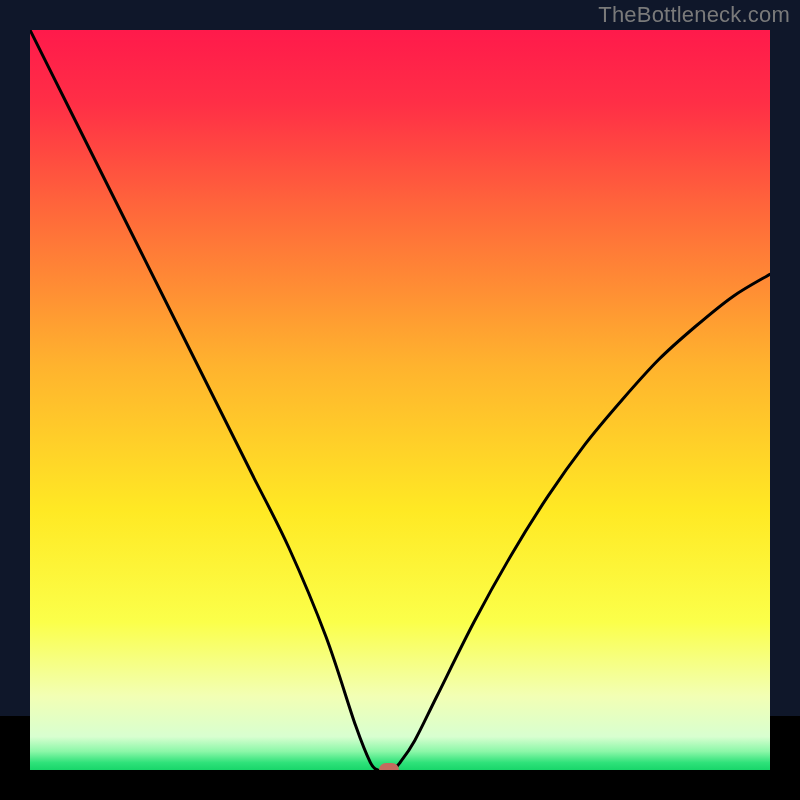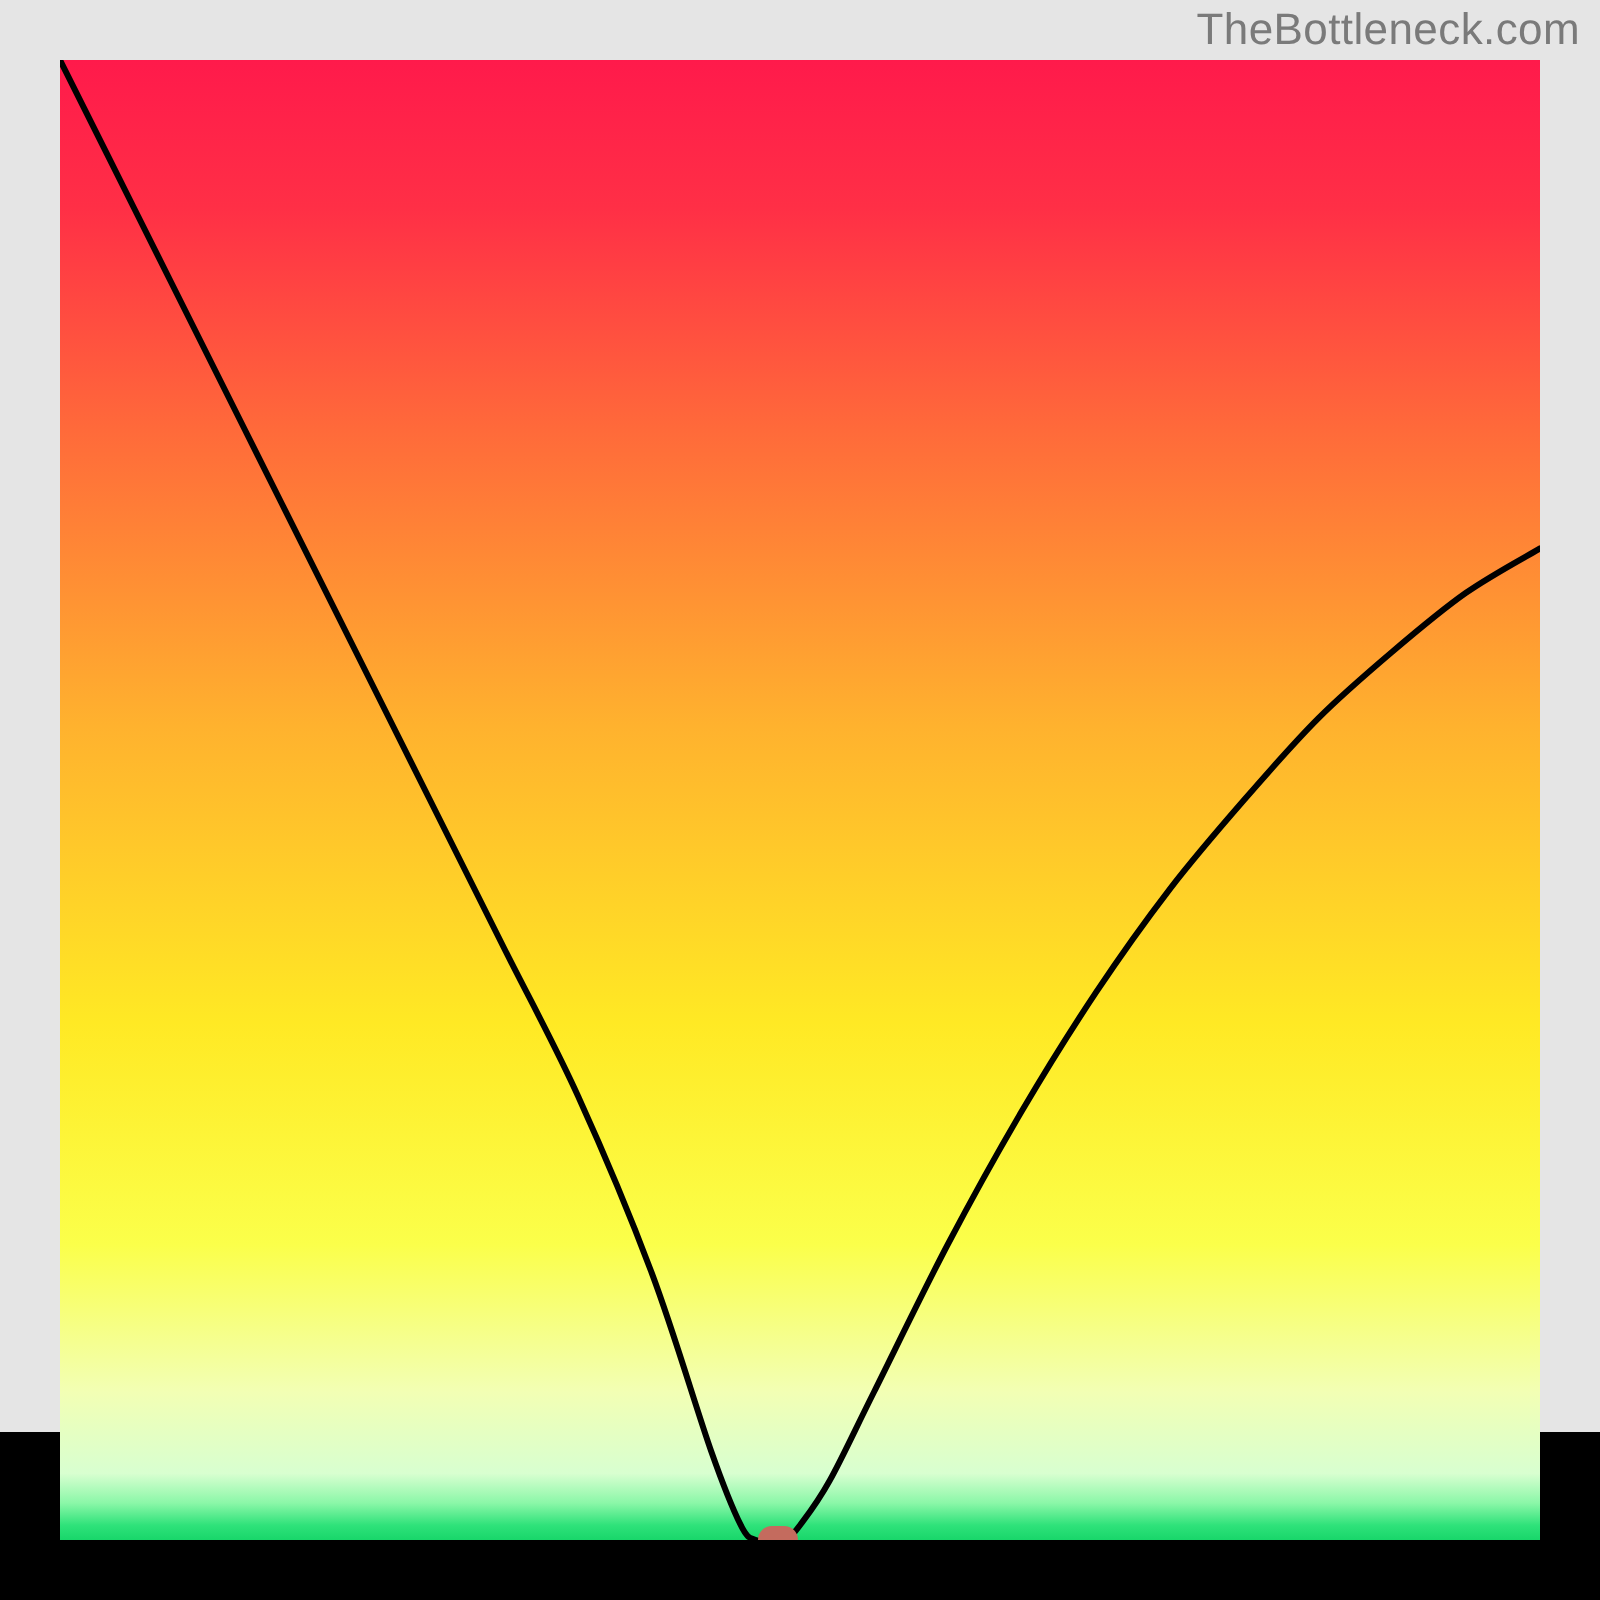--- a/index.html
+++ b/index.html
@@ -7,21 +7,21 @@
     padding: 0;
     width: 800px;
     height: 800px;
     background: #000;
     font-family: Arial, Helvetica, sans-serif;
   }
   .frame {
     position: relative;
     width: 800px;
     height: 716px;
-    background: #e5e5e5;
+    background: #0f172a;
   }
   .watermark {
     position: absolute;
     top: 2px;
     right: 10px;
     color: #7a7a7a;
     font-size: 22px;
     font-weight: 500;
     letter-spacing: 0.2px;
     z-index: 5;

